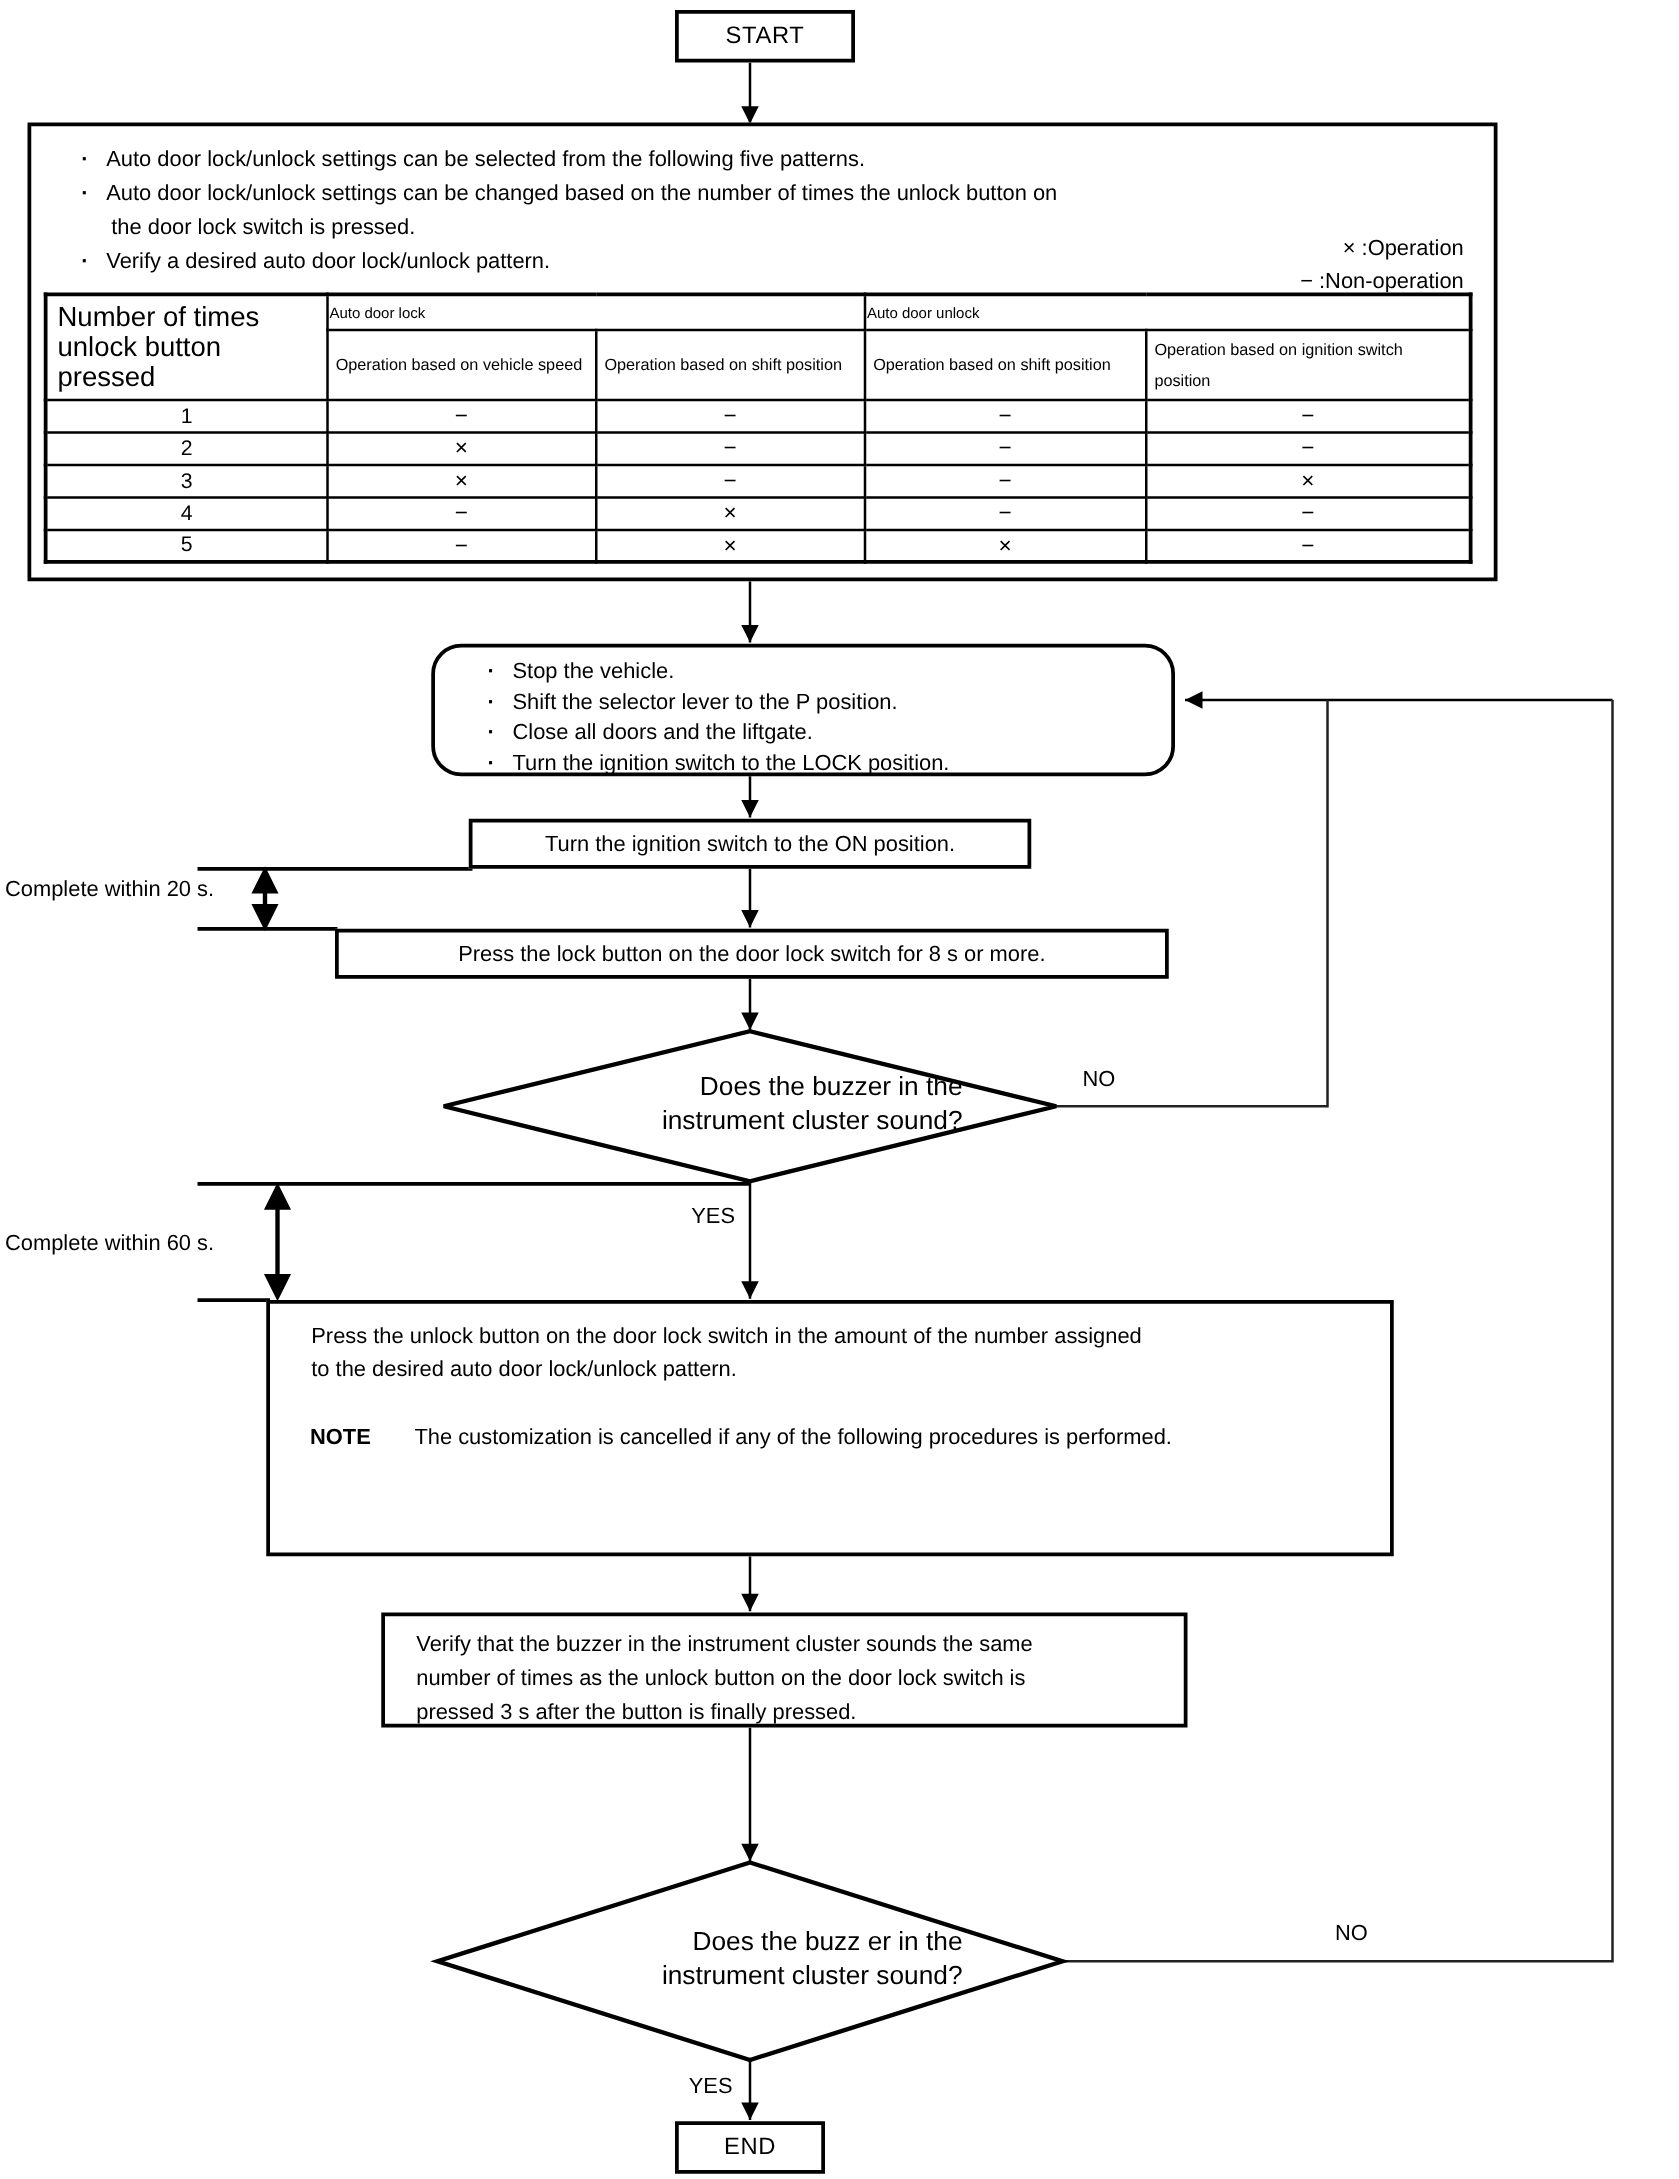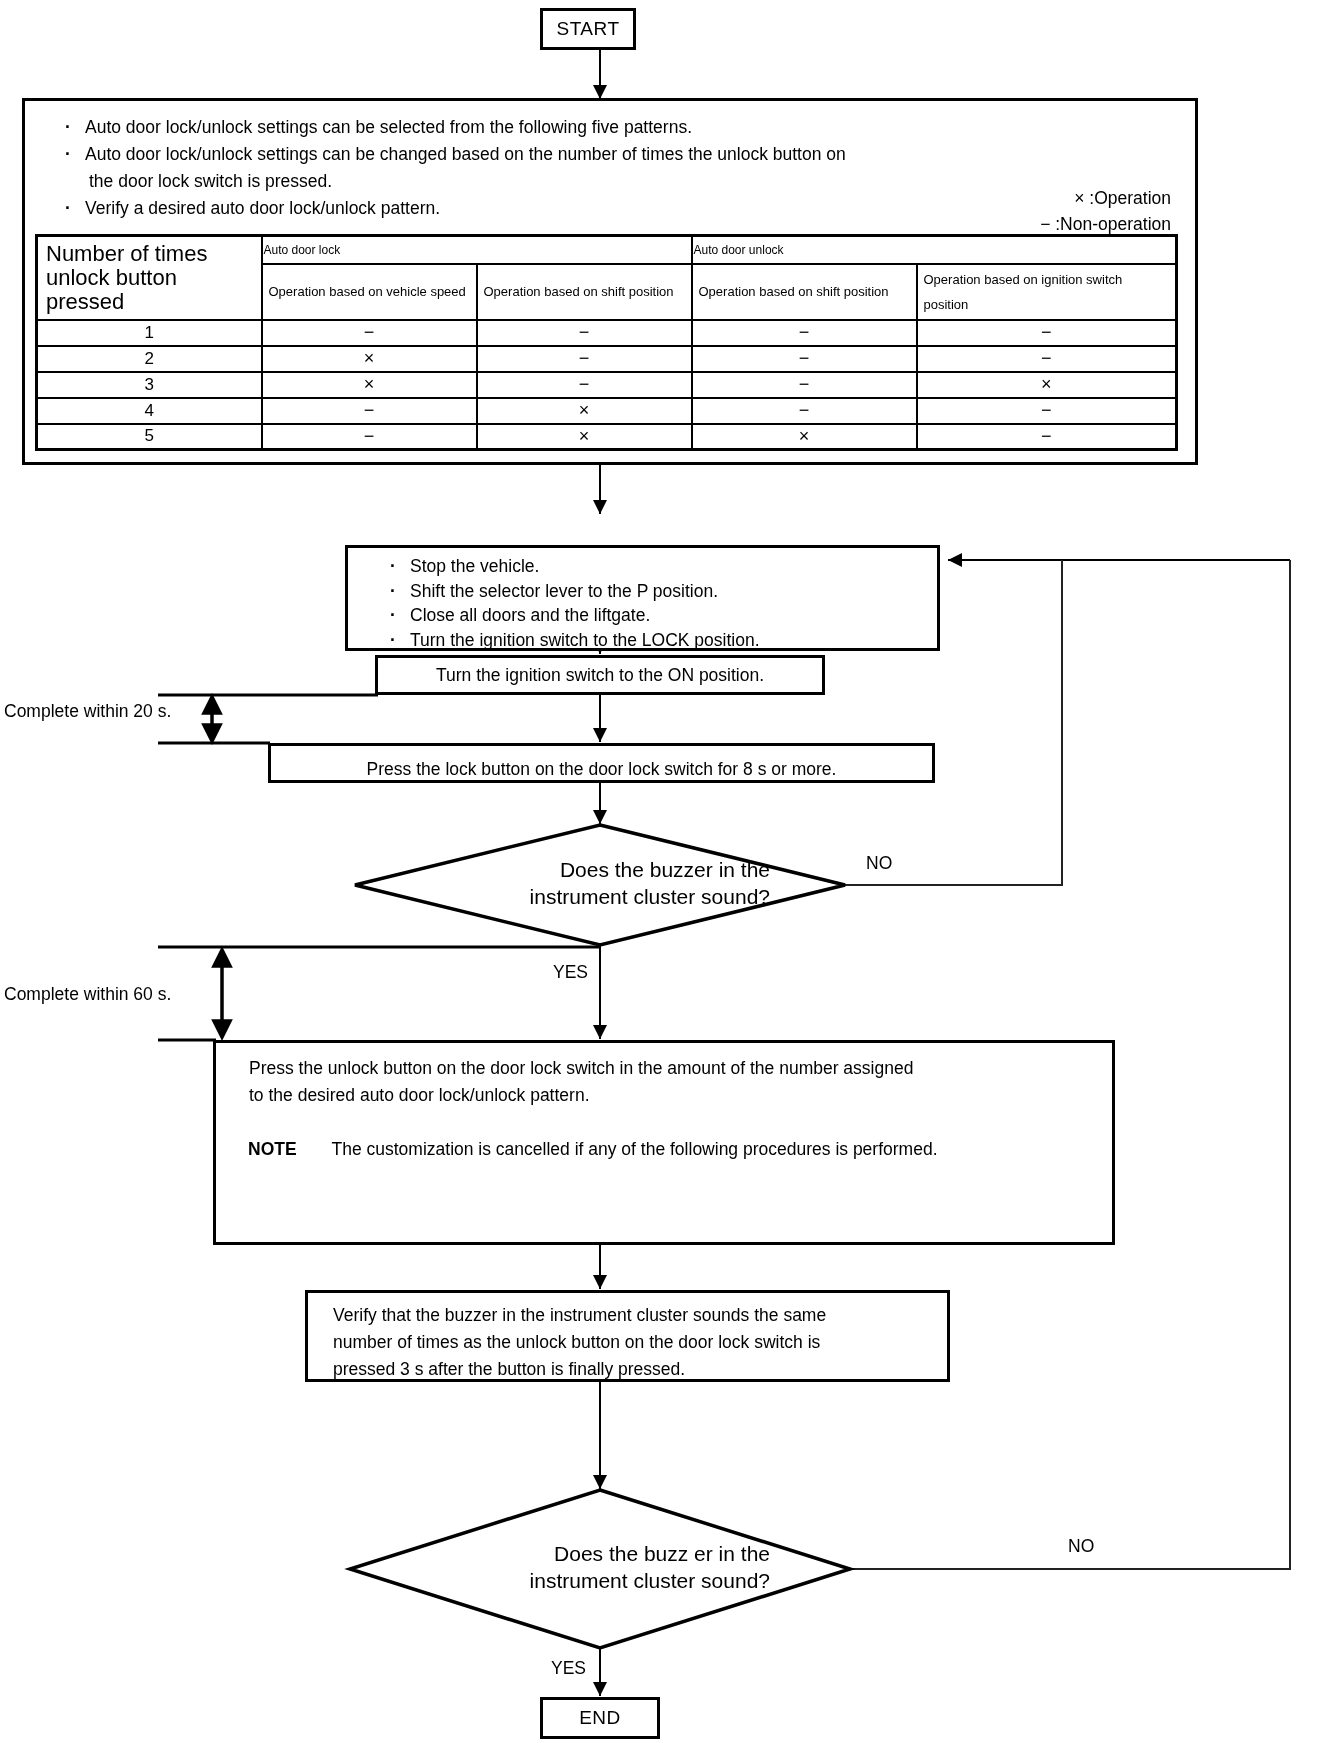--- a/index.html
+++ b/index.html
@@ -76,21 +76,21 @@
       <polygon points="222,950 214,966 230,966"></polygon>
       <polygon points="222,1037 214,1021 230,1021"></polygon>
     </g>
 
     <g stroke="#000" stroke-width="3.5" fill="#fff">
       <polygon points="600,825 845,885 600,945 355,885"></polygon>
       <polygon points="600,1490 850,1569 600,1648 350,1569"></polygon>
     </g>
   </svg>
 
-  <div class="node terminal" style="left:540px;top:8px;width:96px;height:42px;">
+  <div class="node terminal" style="left:540px;top:8px;width:144px;height:42px;">
     <span>START</span>
   </div>
 
   <div class="node" style="left:22px;top:98px;width:1176px;height:367px;">
     <div class="blines" style="left:38px;top:13px;">
       <div class="bline b">Auto door lock/unlock settings can be selected from the following five patterns.</div>
       <div class="bline b">Auto door lock/unlock settings can be changed based on the number of times the unlock button on</div>
       <div class="bline cont">the door lock switch is pressed.</div>
       <div class="bline b">Verify a desired auto door lock/unlock pattern.</div>
     </div>
@@ -151,34 +151,34 @@
         <td class="num">5</td>
         <td class="val">−</td>
         <td class="val">×</td>
         <td class="val">×</td>
         <td class="val">−</td>
       </tr>
     </tbody>
       </table>
   </div>
 
-  <div class="node prep" style="left:345px;top:545px;width:595px;height:106px;">
+  <div class="node prep" style="left:345px;top:515px;width:595px;height:106px;border-radius:24px;">
     <div class="blines" style="left:40px;top:6px;">
       <div class="bline b">Stop the vehicle.</div>
       <div class="bline b">Shift the selector lever to the P position.</div>
       <div class="bline b">Close all doors and the liftgate.</div>
       <div class="bline b">Turn the ignition switch to the LOCK position.</div>
     </div>
   </div>
 
   <div class="node procbox" style="left:375px;top:655px;width:450px;height:40px;">
     <span>Turn the ignition switch to the ON position.</span>
   </div>
 
-  <div class="node procbox" style="left:268px;top:743px;width:667px;height:40px;align-items:flex-end;">
+  <div class="node procbox" style="left:268px;top:743px;width:667px;height:40px;">
     <span>Press the lock button on the door lock switch for 8 s or more.</span>
   </div>
 
   <div class="dtext" style="left:430px;top:856px;width:340px;">
     <div>Does the buzzer in the</div>
     <div>instrument cluster sound?</div>
   </div>
 
   <div class="node" style="left:213px;top:1040px;width:902px;height:205px;">
     <div class="notep" style="left:33px;top:12px;">

